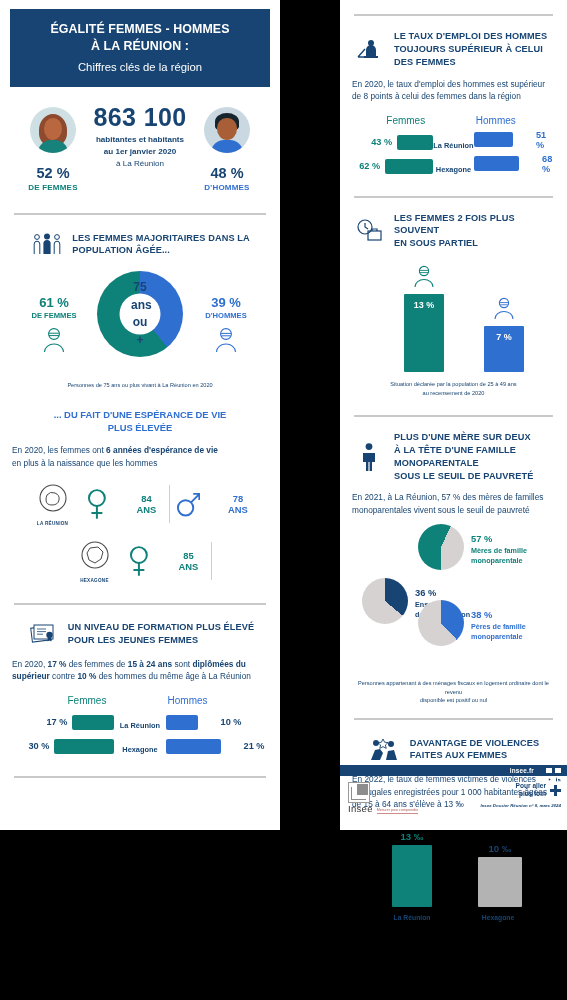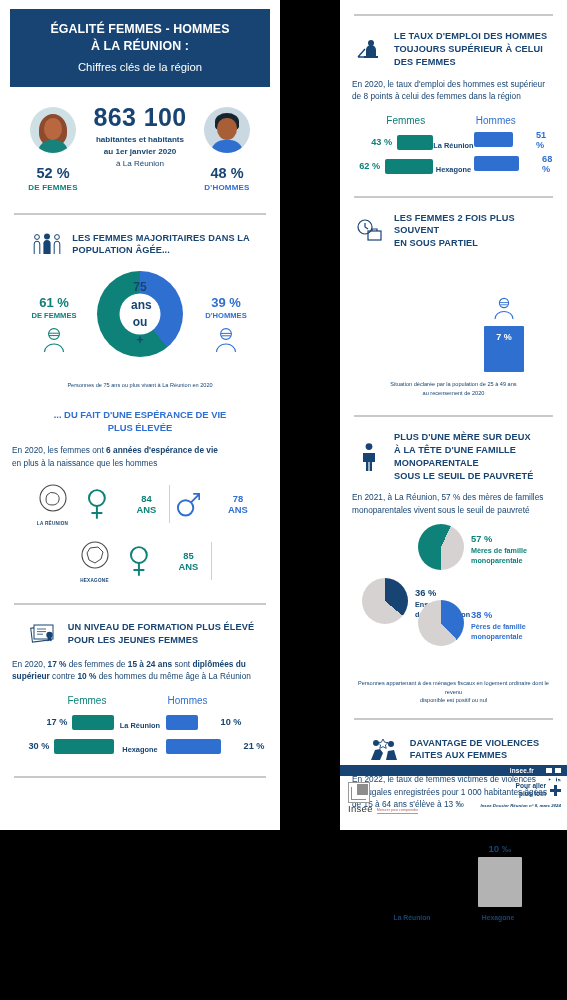--- a/index.html
+++ b/index.html
@@ -412,20 +412,32 @@
             <path d="M18 13 V11 h5 v2" fill="none" stroke="#174472" stroke-width="1.2"></path>
           </svg>
         </span>
         <h2>
           <span>LES FEMMES 2 FOIS PLUS SOUVENT</span><br>
           <span>EN SOUS PARTIEL</span>
         </h2>
       </div>
 
       <div class="colbars">
+        <div class="cb" style="left:52px;width:40px;">
+          <div class="cbbar" style="height:78px;background:#0e8179;">
+            <span class="cbicon">
+              <svg width="26" height="24" viewBox="0 0 26 24">
+                <circle cx="13" cy="7" r="4.6" fill="none" stroke="#0e8179" stroke-width="1.1"></circle>
+                <path d="M8.6 6.4 h8.8 M8.8 8.6 h8.4" stroke="#0e8179" stroke-width=".9"></path>
+                <path d="M4 23 a9 7.5 0 0 1 18 0" fill="#fff" stroke="#0e8179" stroke-width="1.1"></path>
+              </svg>
+            </span>
+            <span class="lbl">13 %</span>
+          </div>
+        </div>
         <div class="cb" style="left:132px;width:40px;">
           <div class="cbbar" style="height:46px;background:#2f6fd0;">
             <span class="cbicon">
               <svg width="26" height="24" viewBox="0 0 26 24">
                 <circle cx="13" cy="7" r="4.6" fill="none" stroke="#2f6fd0" stroke-width="1.1"></circle>
                 <path d="M9 6.6 h8 M9.2 8.8 h7.6" stroke="#2f6fd0" stroke-width=".9"></path>
                 <path d="M4 23 a9 7.5 0 0 1 18 0" fill="#fff" stroke="#2f6fd0" stroke-width="1.1"></path>
               </svg>
             </span>
             <span class="lbl">7 %</span>
@@ -519,20 +531,24 @@
           <span>FAITES AUX FEMMES</span>
         </h2>
       </div>
       <div class="lead">
         <span>En 2022, le taux de femmes victimes de violences</span><br>
         <span>conjugales enregistrées pour 1 000 habitantes âgées</span><br>
         <span>de 15 à 64 ans s'élève à 13 ‰</span>
       </div>
 
       <div class="colbars" style="height:98px;margin-top:12px;">
+        <div class="cb" style="left:40px;width:40px;bottom:14px;">
+          <div class="cbtop teal">13 ‰</div>
+          <div class="cbbar" style="height:62px;background:#0e8179;"></div>
+        </div>
         <div class="cb" style="left:40px;bottom:0;width:40px;text-align:center;">
           <div class="cbcap">La Réunion</div>
         </div>
         <div class="cb" style="left:126px;width:44px;bottom:14px;">
           <div class="cbtop navy">10 ‰</div>
           <div class="cbbar" style="height:50px;background:#b3b3b3;"></div>
         </div>
         <div class="cb" style="left:126px;bottom:0;width:40px;text-align:center;">
           <div class="cbcap">Hexagone</div>
         </div>

